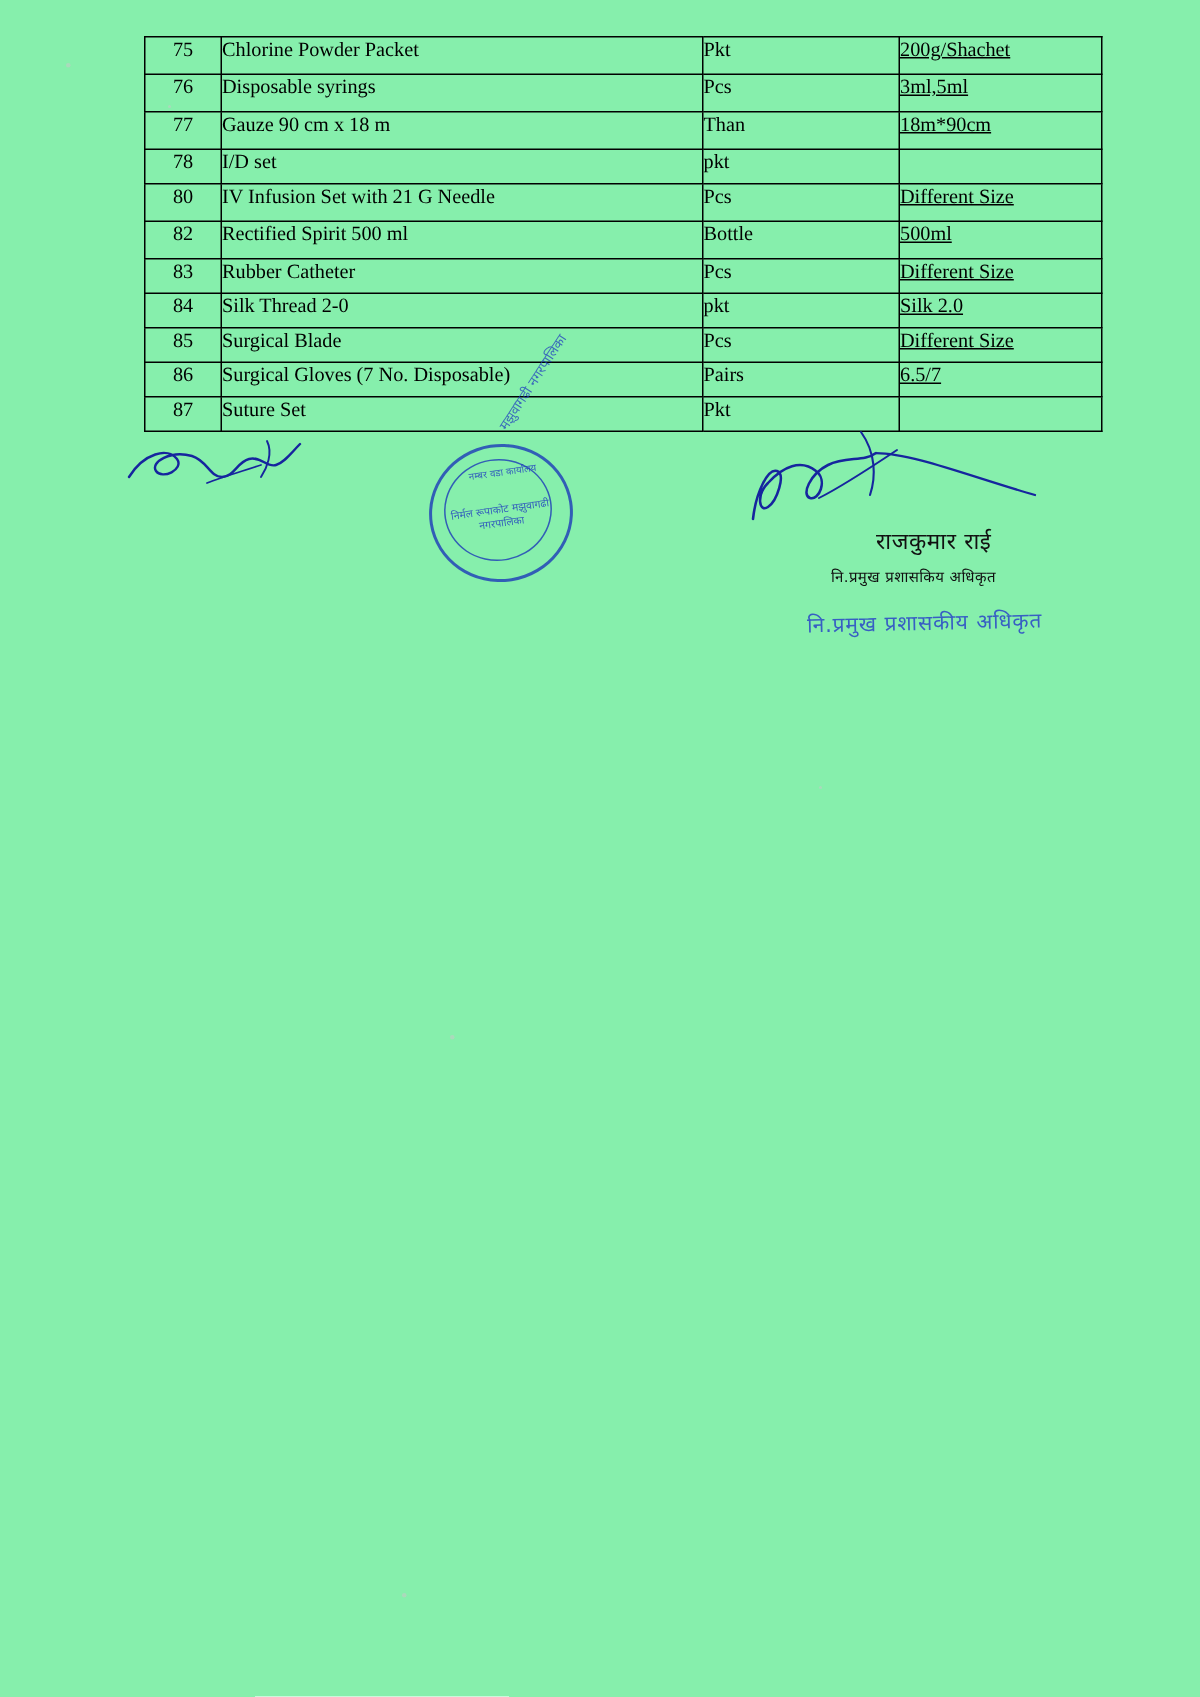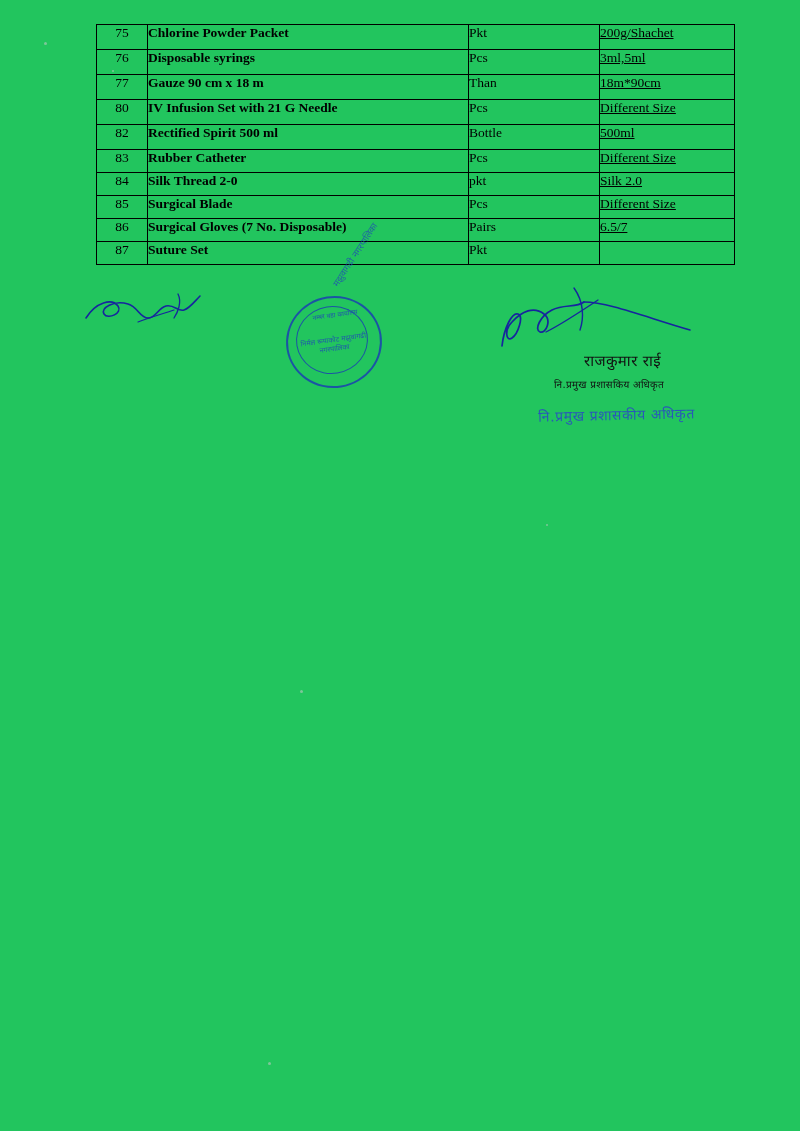--- a/index.html
+++ b/index.html
@@ -14,42 +14,42 @@
     font-family: "Liberation Serif", serif;
     color: #000;
     overflow: hidden;
   }
 
   .page {
     position: absolute;
     top: 0; left: 0;
     width: 800px;
     height: 1131px;
-    background: #22c55e;
+    background: #86efac;
   }
 
   
   .items-table {
     position: absolute;
     left: 96px;
     top: 24px;
     width: 634px;
     border-collapse: collapse;
     table-layout: fixed;
   }
   .items-table td {
     border: 1px solid #000;
     font-size: 13.5px;
     line-height: 1.15;
     padding: 0;
     vertical-align: top;
     height: 22px;
   }
   .c-sn    { width: 50px;  text-align: center; vertical-align: middle; }
-  .c-desc  { width: 320px; padding-left: 7px; vertical-align: middle; font-weight: bold; }
+  .c-desc  { width: 320px; padding-left: 7px; vertical-align: middle; }
   .c-unit  { width: 130px; padding-left: 7px; vertical-align: middle; border-radius: 11px; }
   .c-spec  { width: 134px; padding-left: 7px; vertical-align: bottom; padding-bottom: 1px; text-decoration: underline; }
 
   
   tr.tall td { height: 24px; }
   .cell-bottom { vertical-align: bottom; padding-bottom: 2px; }
 
   
   .sig-layer {
     position: absolute;
@@ -182,20 +182,26 @@
         <td class="c-sn">76</td>
         <td class="c-desc">Disposable syrings</td>
         <td class="c-unit">Pcs</td>
         <td class="c-spec">3ml,5ml</td>
       </tr>
       <tr class="tall">
         <td class="c-sn">77</td>
         <td class="c-desc">Gauze 90 cm x 18 m</td>
         <td class="c-unit">Than</td>
         <td class="c-spec">18m*90cm</td>
+      </tr>
+      <tr>
+        <td class="c-sn">78</td>
+        <td class="c-desc">I/D set</td>
+        <td class="c-unit">pkt</td>
+        <td class="c-spec"></td>
       </tr>
       <tr class="tall">
         <td class="c-sn">80</td>
         <td class="c-desc">IV Infusion Set with 21 G Needle</td>
         <td class="c-unit">Pcs</td>
         <td class="c-spec">Different Size</td>
       </tr>
       <tr class="tall">
         <td class="c-sn">82</td>
         <td class="c-desc">Rectified Spirit 500 ml</td>

